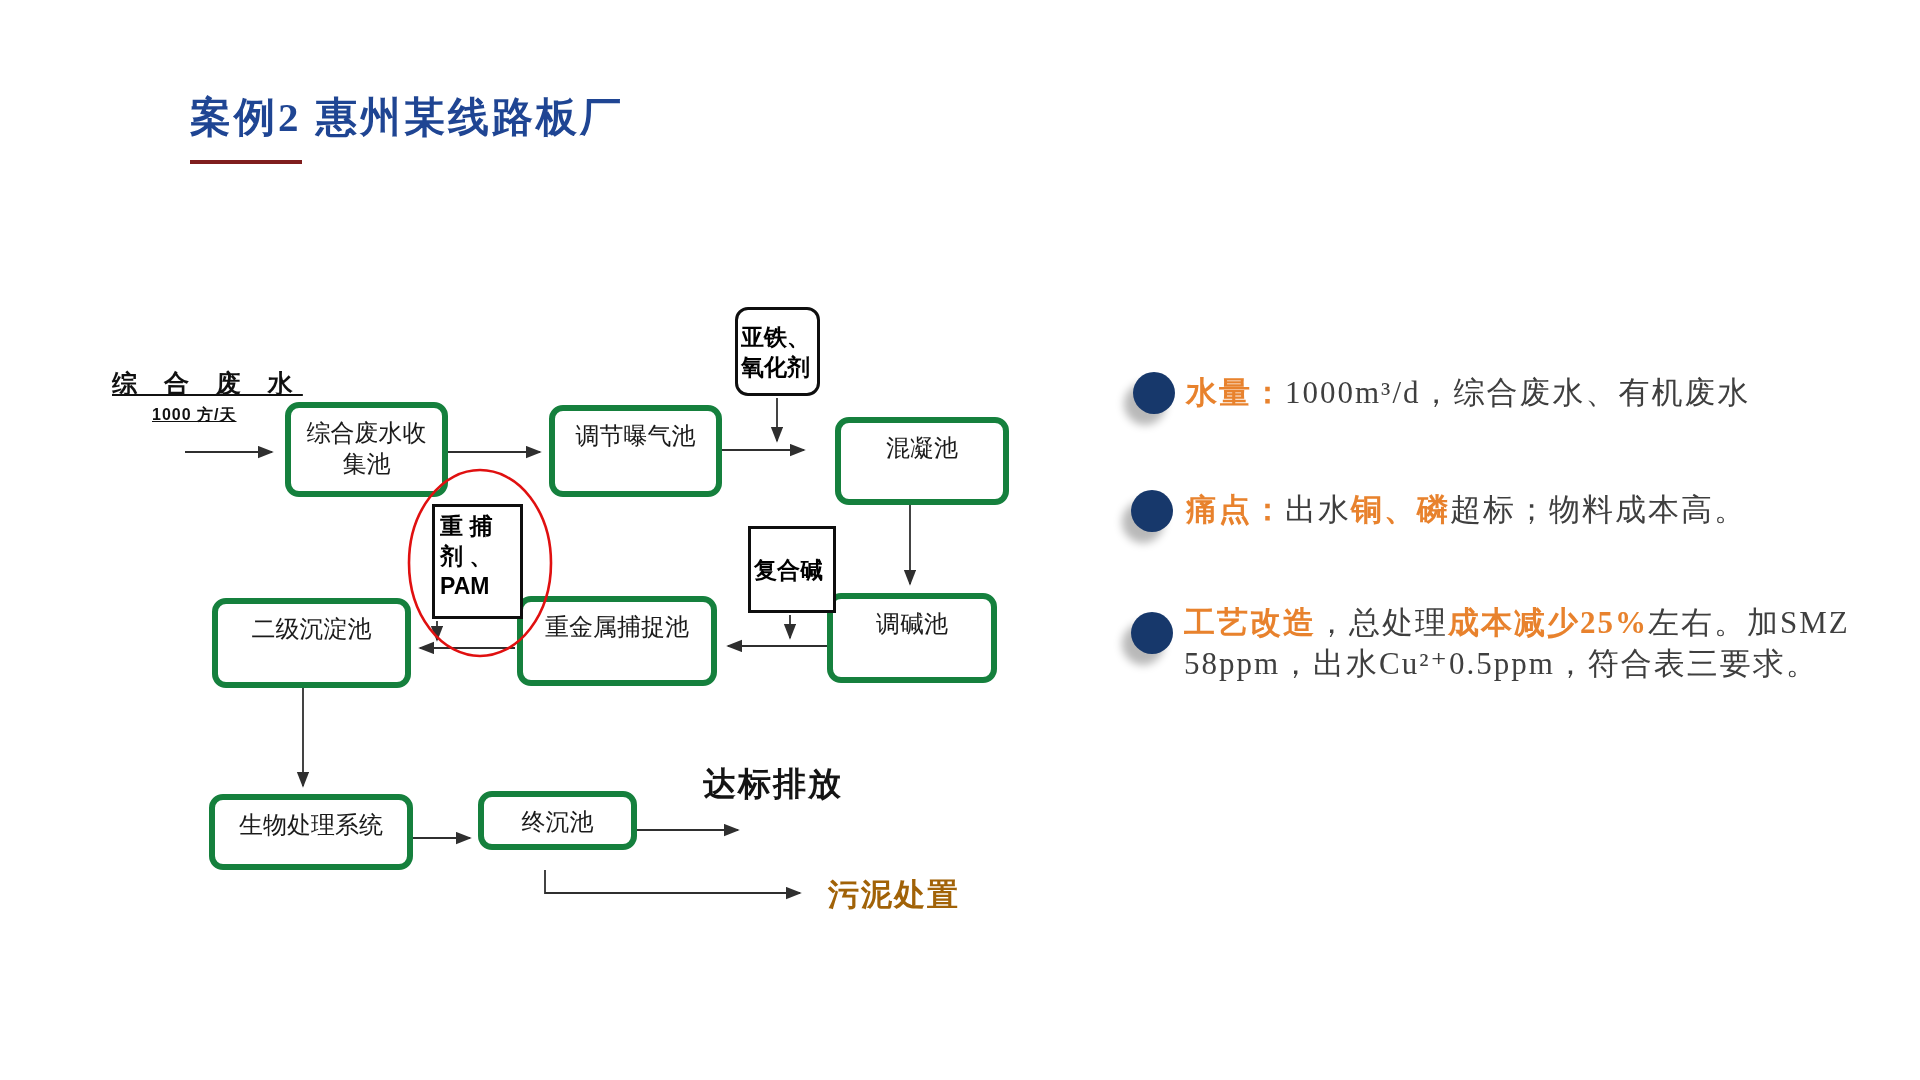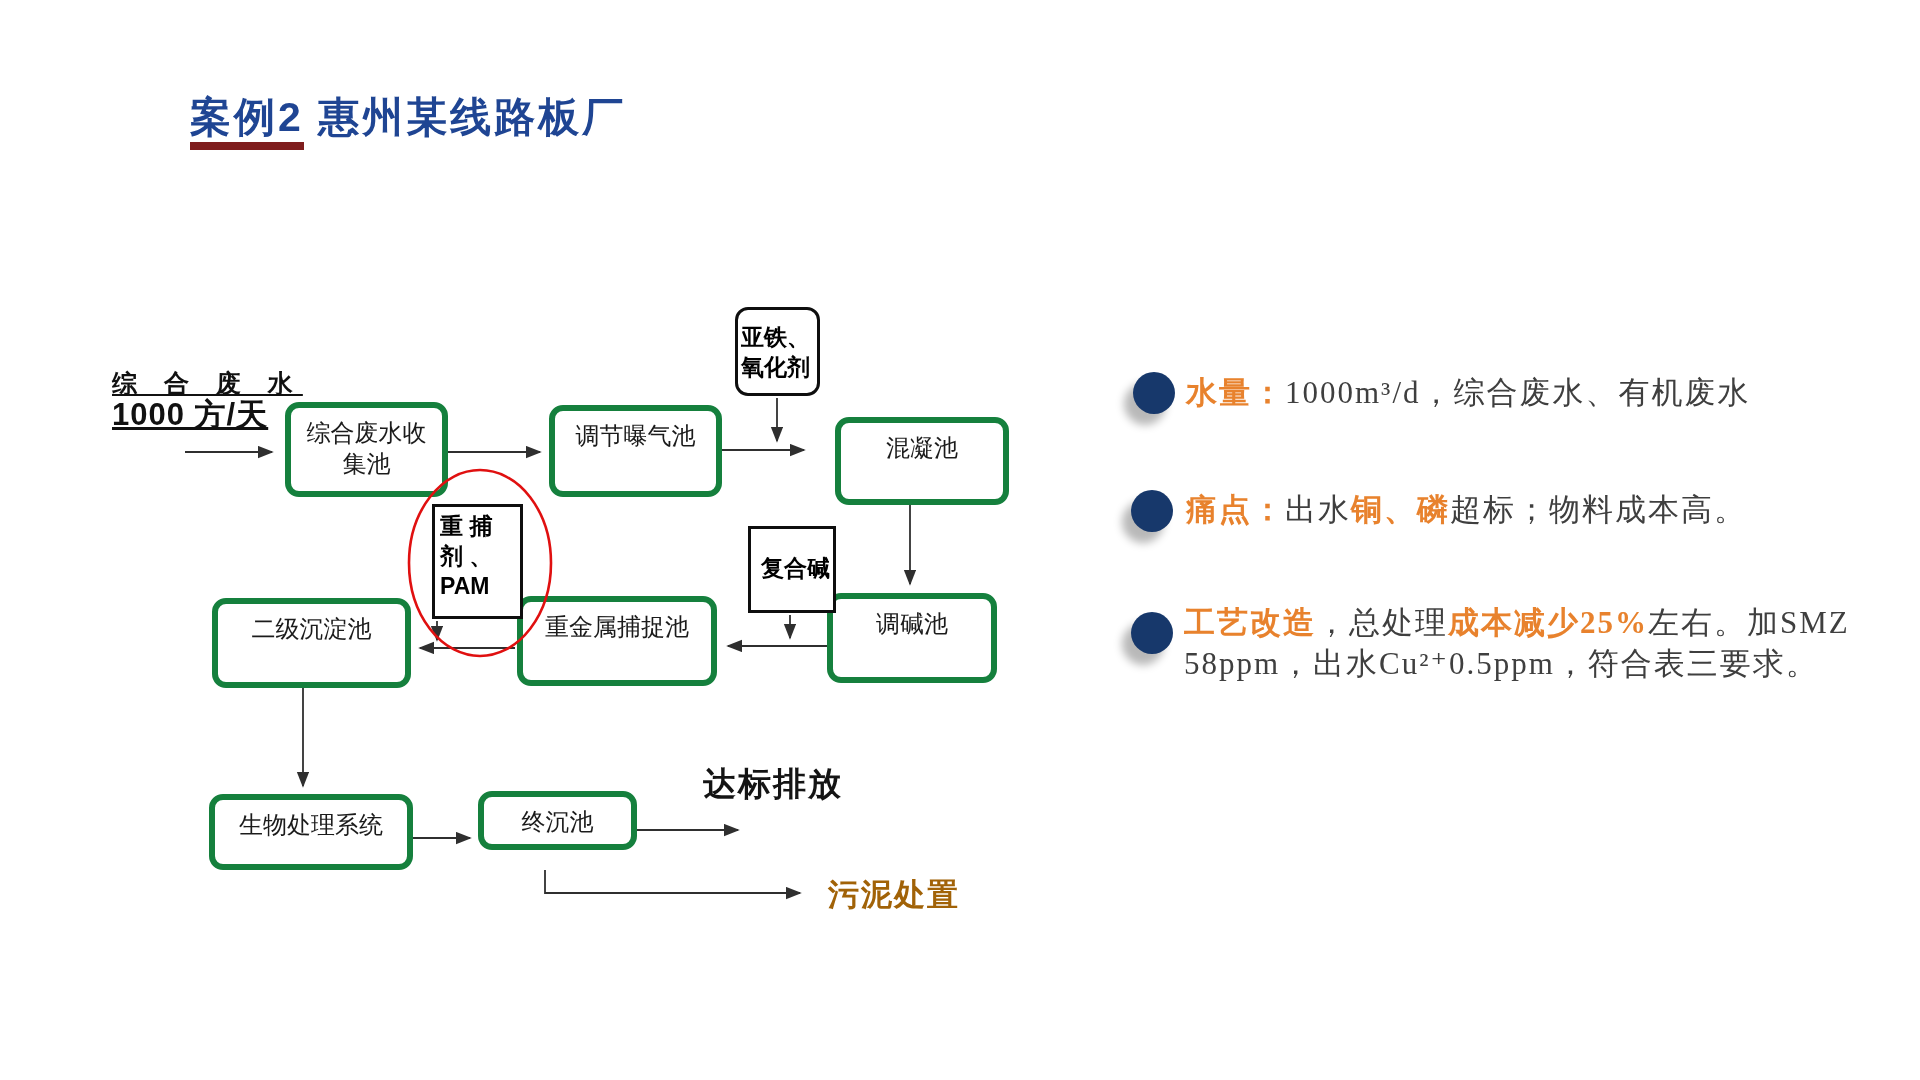--- a/index.html
+++ b/index.html
@@ -2,46 +2,46 @@
 <html><head>
 <meta charset="utf-8">
 <style>
   html,body{margin:0;padding:0;background:#fff;}
   #slide{position:relative;width:1920px;height:1080px;background:#ffffff;overflow:hidden;
          font-family:"Liberation Sans","DejaVu Sans",sans-serif;}
 
   
   .title{position:absolute;left:190px;top:90px;font-size:41px;font-weight:bold;
          color:#1F4593;letter-spacing:3px;white-space:nowrap;}
-  .title .underlined{border-bottom:8px solid #7f1d1d;padding-bottom:2px;}
+  .title .underlined{border-bottom:4px solid #7f1d1d;padding-bottom:20px;font-family:Liberation Serif, serif;}
 
   
   .influent{position:absolute;left:112px;top:368px;color:#111;font-weight:bold;text-decoration:underline;}
   .influent .l1{font-size:25px;letter-spacing:10px;line-height:31px;white-space:nowrap;}
-  .influent .l2{font-size:31px;letter-spacing:1px;line-height:31px;white-space:nowrap;}
+  .influent .l2{font-size:16px;letter-spacing:1px;line-height:31px;white-space:nowrap;margin-left:40px;}
 
   
   .node{position:absolute;box-sizing:border-box;background:#fff;border:6px solid #15803d;
         border-radius:14px;text-align:center;color:#1b1b1b;font-size:24px;line-height:31px;
         padding-top:9px;white-space:pre-line;z-index:2;}
   .dose{position:absolute;box-sizing:border-box;background:#fff;border:3px solid #0e0e0e;
         text-align:left;color:#000;font-weight:bold;font-size:23px;line-height:30px;
         padding:4px 3px;white-space:pre-line;z-index:2;}
 
   .n-collection{left:285px;top:402px;width:163px;height:95px;}
   .n-aeration{left:549px;top:405px;width:173px;height:92px;}
   .n-coagulation{left:835px;top:405px;width:174px;height:88px;margin-top:12px;}
   .n-alkali{left:827px;top:593px;width:170px;height:90px;}
   .n-capture{left:517px;top:596px;width:200px;height:90px;}
   .n-secondary{left:212px;top:598px;width:199px;height:90px;}
   .n-biological{left:209px;top:794px;width:204px;height:76px;}
   .n-final{left:478px;top:791px;width:159px;height:59px;}
 
   .d-ferrous{left:735px;top:307px;width:85px;height:89px;padding-top:12px;border-radius:13px;}
-  .d-alkali{left:748px;top:526px;width:88px;height:87px;padding-top:26px;text-align:right;font-family:Liberation Mono, monospace;}
+  .d-alkali{left:748px;top:526px;width:88px;height:87px;padding-top:26px;text-align:left;}
   .d-pam{left:432px;top:504px;width:91px;height:115px;padding-top:4px;padding-left:5px;}
 
   
   .out-discharge{position:absolute;left:703px;top:762px;font-size:33px;font-weight:bold;
                  color:#141414;letter-spacing:2px;white-space:nowrap;z-index:2;}
   .out-sludge{position:absolute;left:828px;top:874px;font-size:31px;font-weight:bold;
               color:#a16207;letter-spacing:2px;white-space:nowrap;z-index:2;}
 
   
   .layer{position:absolute;left:0;top:0;width:1920px;height:1080px;pointer-events:none;}

